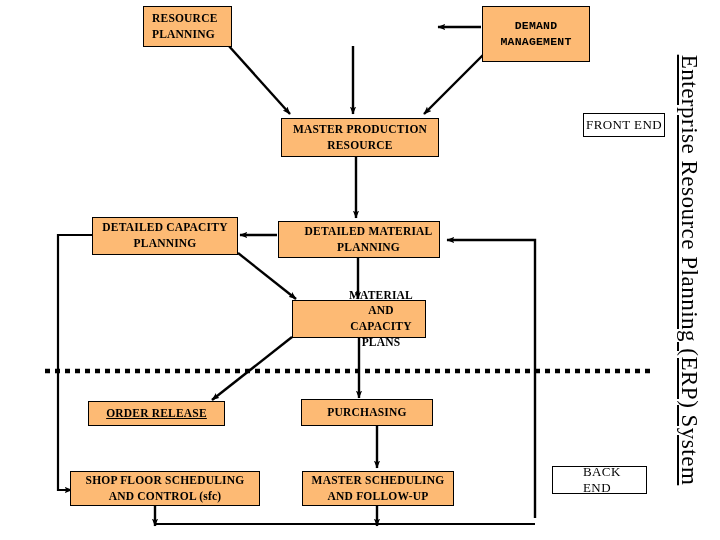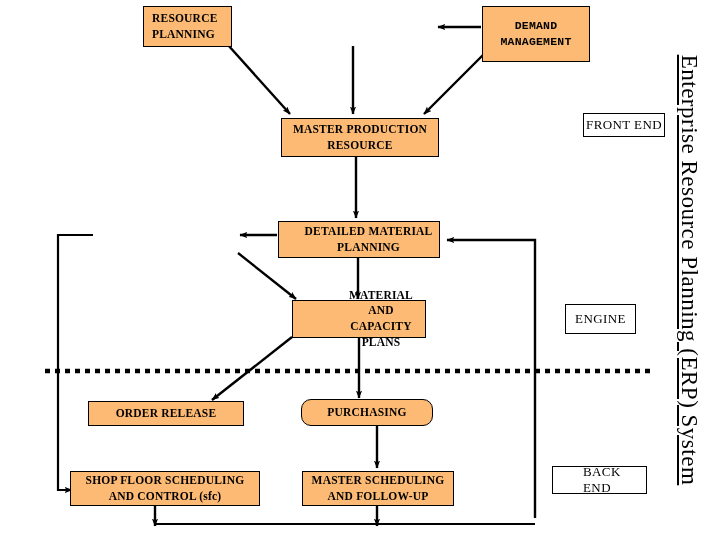--- a/index.html
+++ b/index.html
@@ -131,52 +131,52 @@
 
 
   <div class="node" style="left:482px; top:6px; width:108px; height:56px;font-family:Liberation Mono, monospace;">
     <span class="lbl">DEMAND MANAGEMENT</span>
   </div>
 
   <div class="node" style="left:281px; top:118px; width:158px; height:39px;">
     <span class="lbl">MASTER PRODUCTION RESOURCE</span>
   </div>
 
+  <div class="node" style="left:92px; top:217px; width:146px; height:38px;">
+    <span class="lbl">DETAILED CAPACITY PLANNING</span>
+  </div>
 
   <div class="node" style="left:278px; top:221px; width:162px; height:37px;padding-left:22px;">
     <span class="lbl">DETAILED MATERIAL PLANNING</span>
   </div>
 
   <div class="node" style="left:292px; top:300px; width:134px; height:38px;padding-left:47px;">
     <span class="lbl">MATERIAL AND CAPACITY PLANS</span>
   </div>
 
-  <div class="node" style="left:88px; top:401px; width:156px; height:25px;">
+  <div class="node" style="left:88px; top:401px; width:137px; height:25px;text-decoration:underline;">
     <span class="lbl">ORDER RELEASE</span>
   </div>
 
-  <div class="node" style="left:301px; top:399px; width:132px; height:27px;border-radius:10px;">
+  <div class="node" style="left:301px; top:399px; width:132px; height:27px;">
     <span class="lbl">PURCHASING</span>
   </div>
 
   <div class="node" style="left:70px; top:471px; width:190px; height:35px;">
     <span class="lbl">SHOP FLOOR SCHEDULING AND CONTROL (sfc)</span>
   </div>
 
   <div class="node" style="left:302px; top:471px; width:152px; height:35px;">
     <span class="lbl">MASTER SCHEDULING AND FOLLOW-UP</span>
   </div>
 
   <div class="tag" style="left:538px; top:113px; width:82px; height:24px;margin-left:45px;">
     <span>FRONT END</span>
   </div>
 
-  <div class="tag" style="left:565px; top:304px; width:71px; height:30px;">
-    <span>ENGINE</span>
-  </div>
 
   <div class="tag" style="left:552px; top:466px; width:95px; height:28px;padding-left:30px;">
     <span>BACK END</span>
   </div>
 
   <div class="vtitle">
     <span>Enterprise Resource Planning (ERP) System</span>
   </div>
 
 </div>

